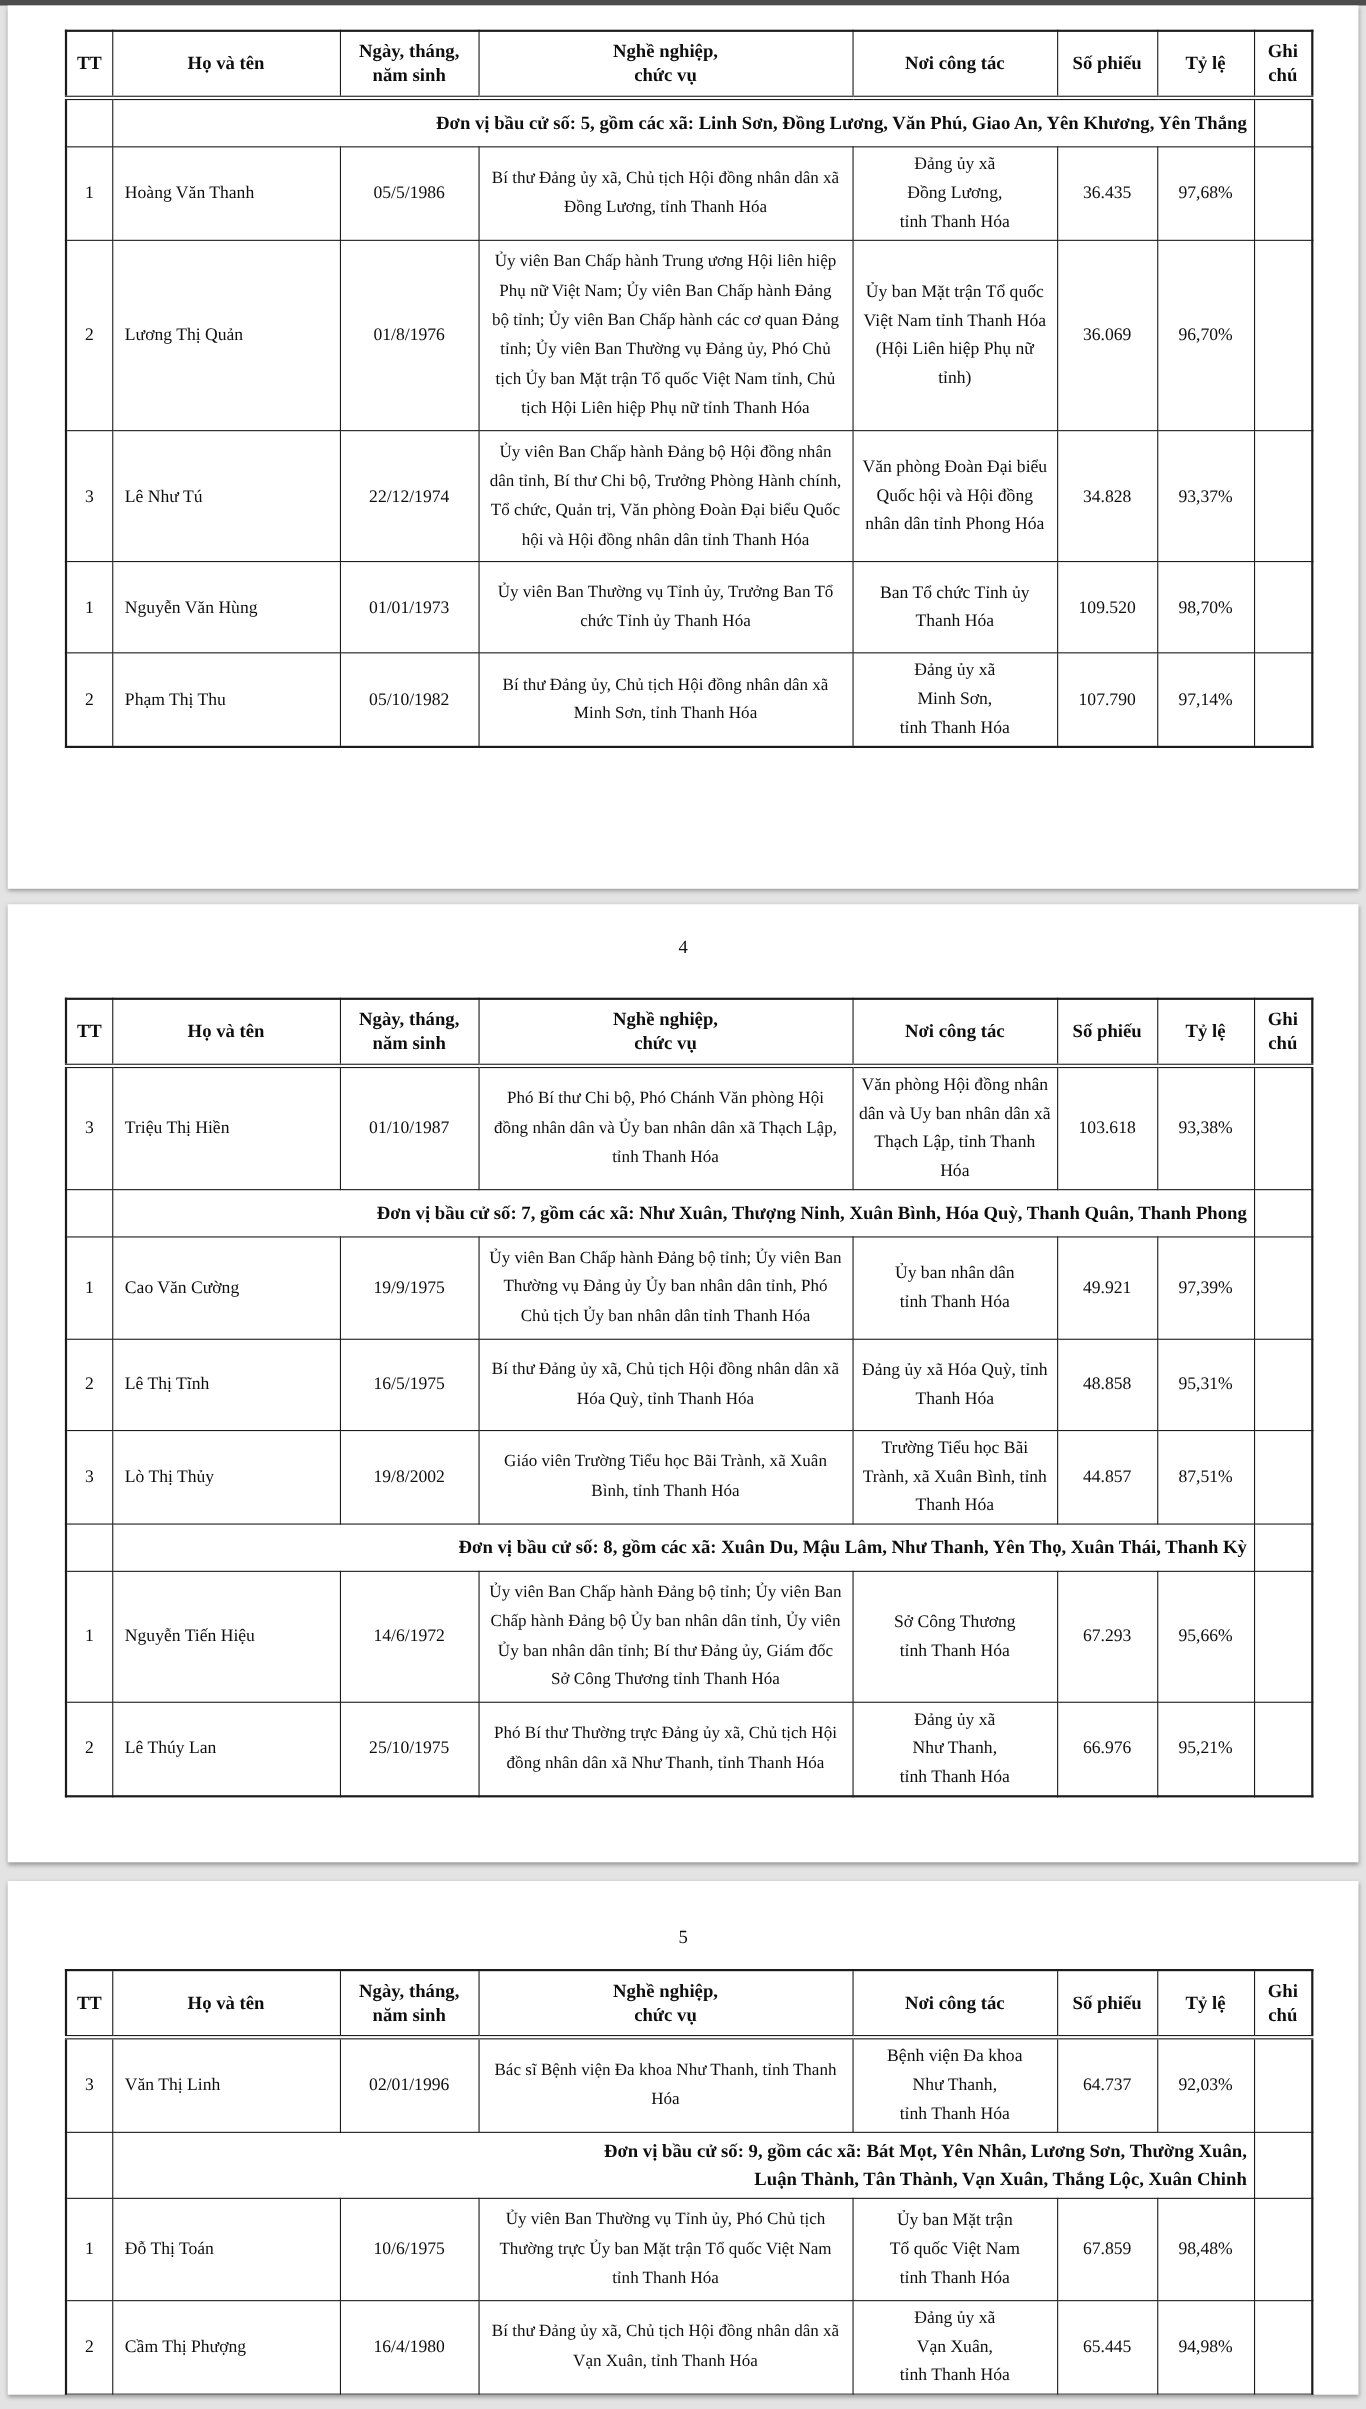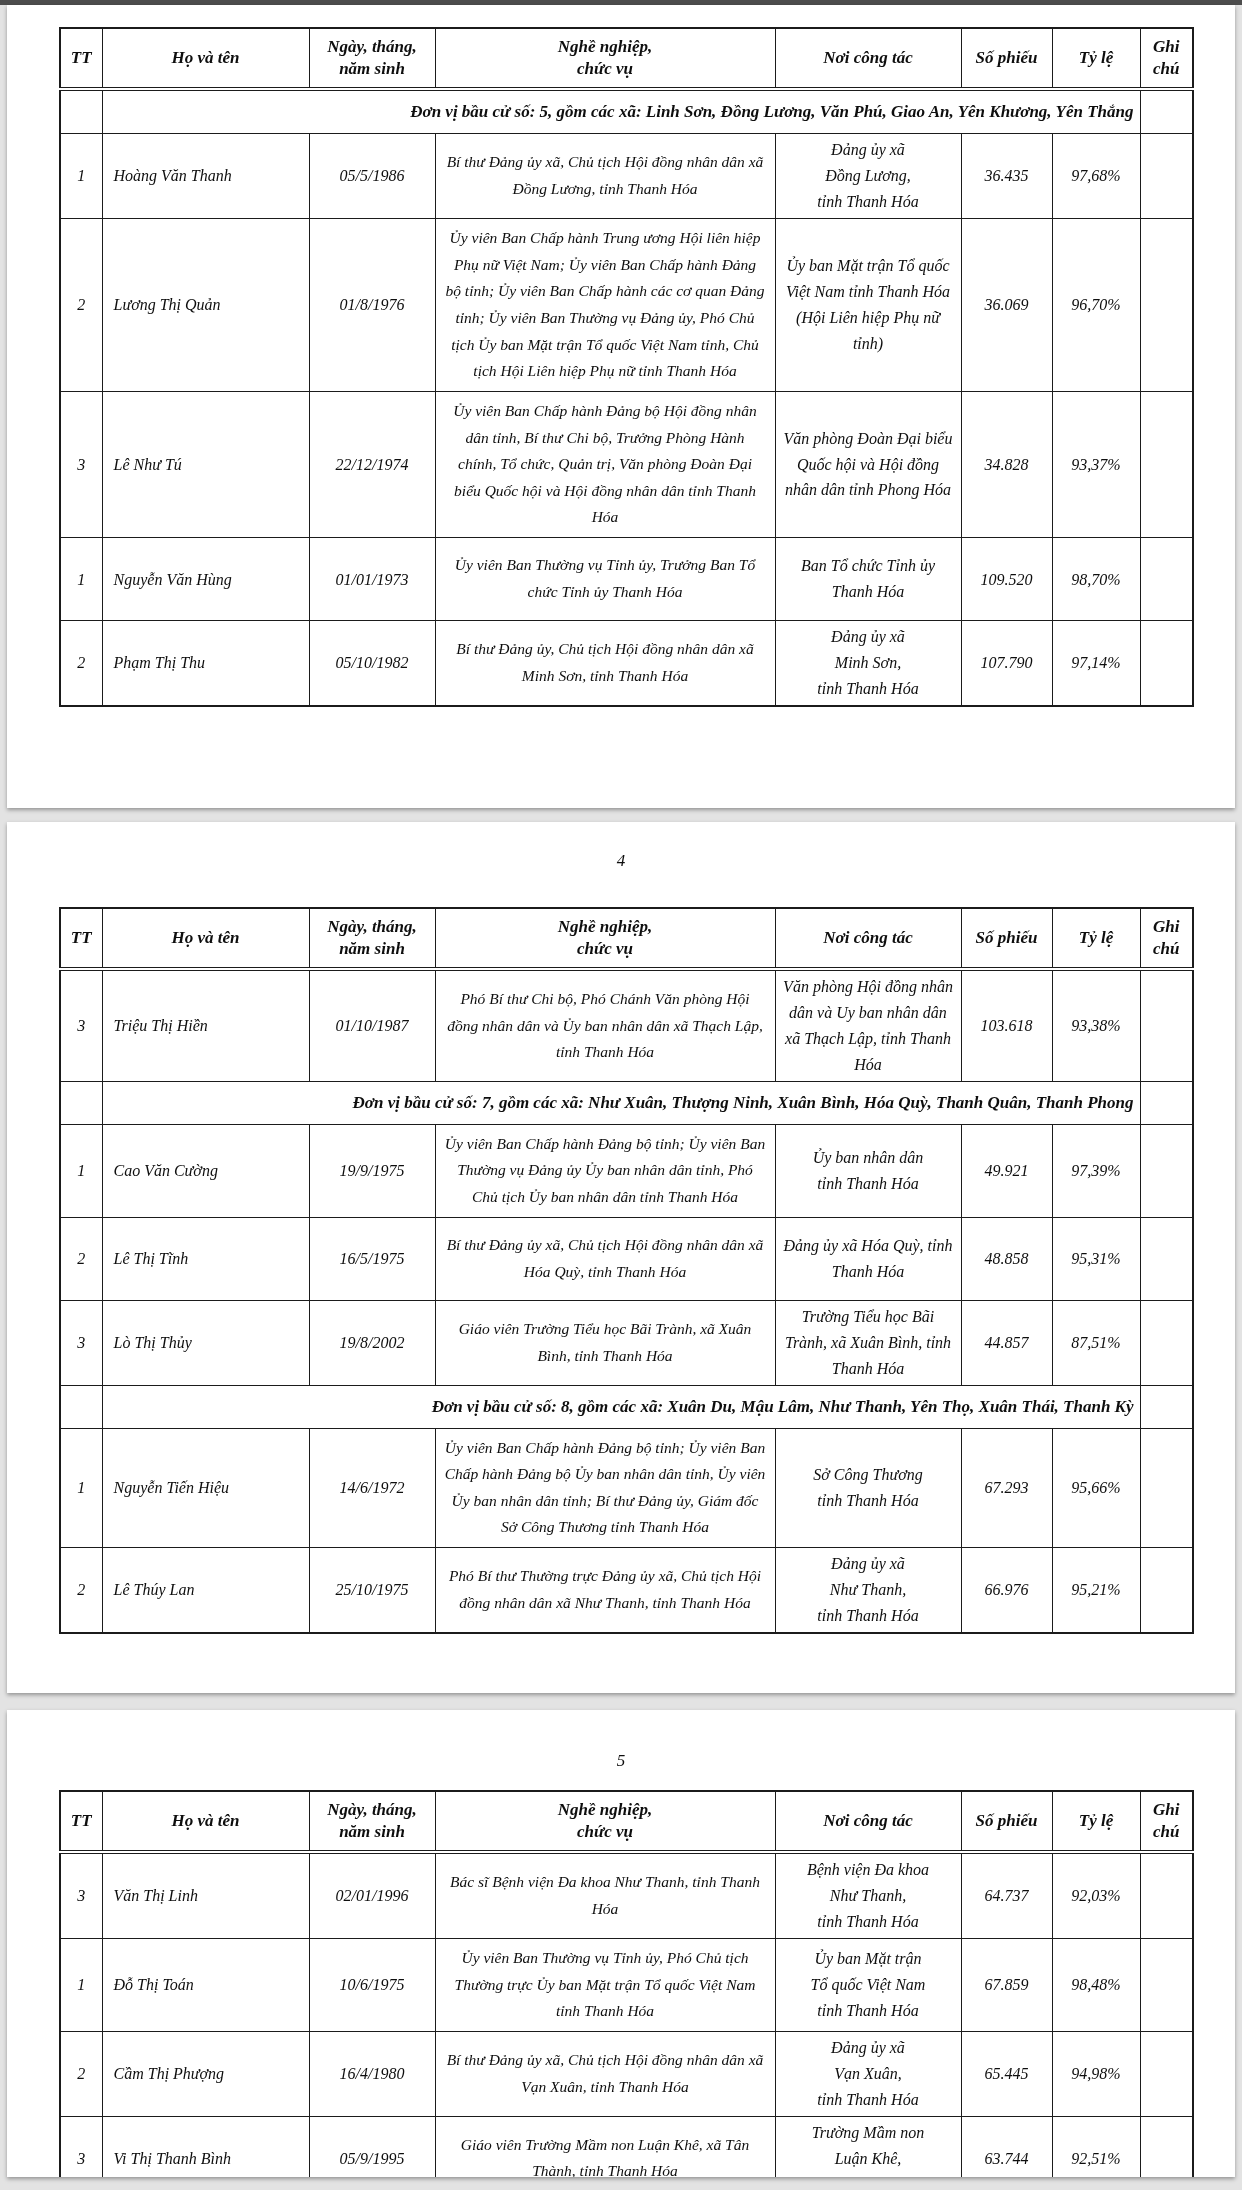--- a/index.html
+++ b/index.html
@@ -3,21 +3,21 @@
 <meta charset="utf-8">
 <style>
   html, body {
     margin: 0;
     padding: 0;
     background: #e3e3e3;
     font-family: "Liberation Serif", "DejaVu Serif", serif;
     color: #0e0e0e;
     width: 1242px;
   }
-  .viewport { width: 1242px; height: 2190px; overflow: hidden; position: relative; font-style: italic; }
+  .viewport { width: 1242px; height: 2190px; overflow: hidden; position: relative; }
   .top-strip { height: 5px; background: #4d4d4d; }
   .page {
     background: #ffffff;
     margin: 0 7px;
     box-shadow: 0 2px 4px rgba(0,0,0,0.35);
     overflow: hidden;
   }
   .page-gap-a { height: 14px; }
   .page-gap-b { height: 17px; }
   .page-a { height: 803px; }
@@ -312,20 +312,26 @@
             <td class="c-name">Văn Thị Linh</td>
             <td class="c-dob">02/01/1996</td>
             <td class="c-job">Bác sĩ Bệnh viện Đa khoa Như Thanh, tỉnh Thanh Hóa</td>
             <td class="c-work">Bệnh viện Đa khoa
 Như Thanh,
 tỉnh Thanh Hóa</td>
             <td class="c-votes">64.737</td>
             <td class="c-pct">92,03%</td>
             <td class="c-note"></td>
           </tr>
+          <tr class="banner-row">
+            <td class="c-tt"></td>
+            <td colspan="6" class="banner">Đơn vị bầu cử số: 9, gồm các xã: Bát Mọt, Yên Nhân, Lương Sơn, Thường Xuân,
+Luận Thành, Tân Thành, Vạn Xuân, Thắng Lộc, Xuân Chinh</td>
+            <td class="c-note"></td>
+          </tr>
           <tr class="person-row">
             <td class="c-tt">1</td>
             <td class="c-name">Đỗ Thị Toán</td>
             <td class="c-dob">10/6/1975</td>
             <td class="c-job">Ủy viên Ban Thường vụ Tỉnh ủy, Phó Chủ tịch Thường trực Ủy ban Mặt trận Tổ quốc Việt Nam tỉnh Thanh Hóa</td>
             <td class="c-work">Ủy ban Mặt trận
 Tổ quốc Việt Nam
 tỉnh Thanh Hóa</td>
             <td class="c-votes">67.859</td>
             <td class="c-pct">98,48%</td>

